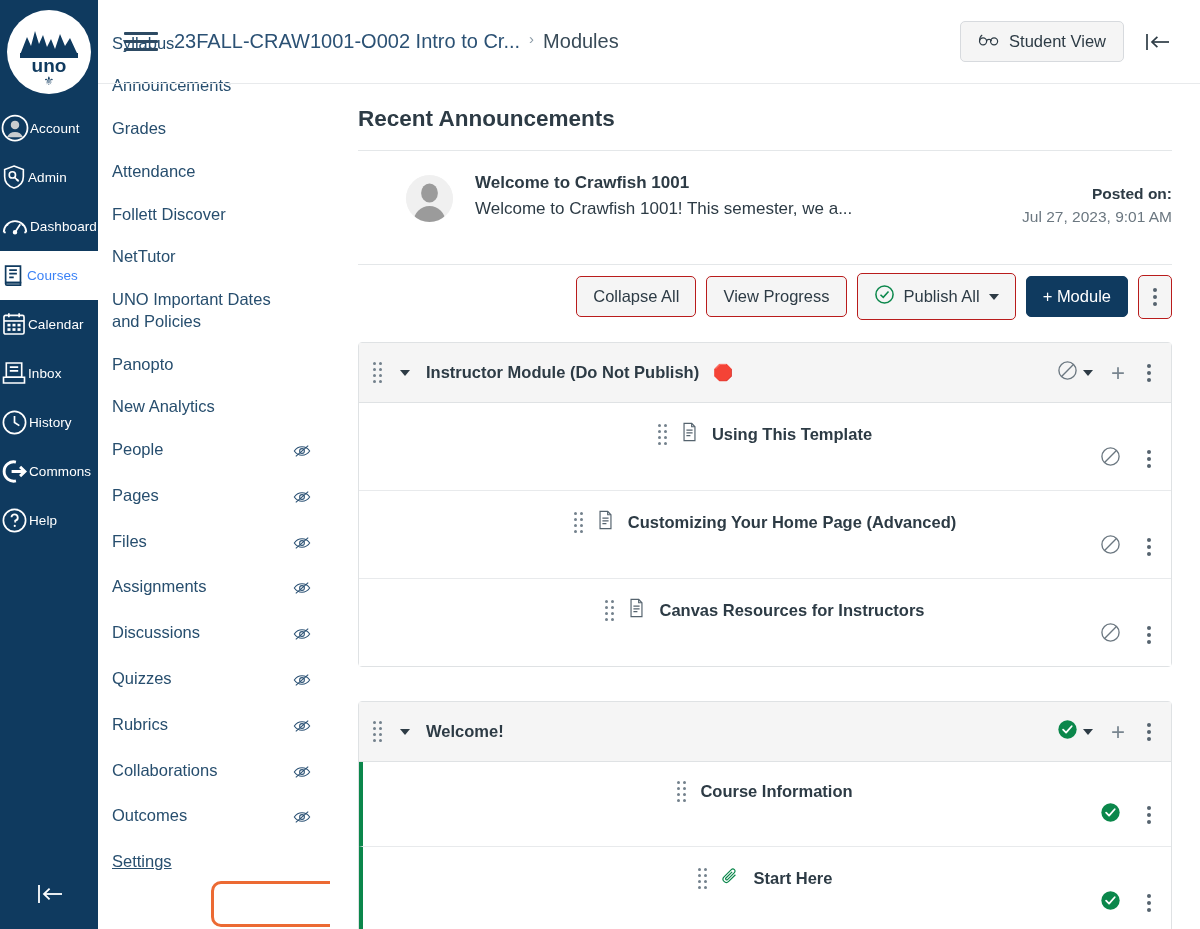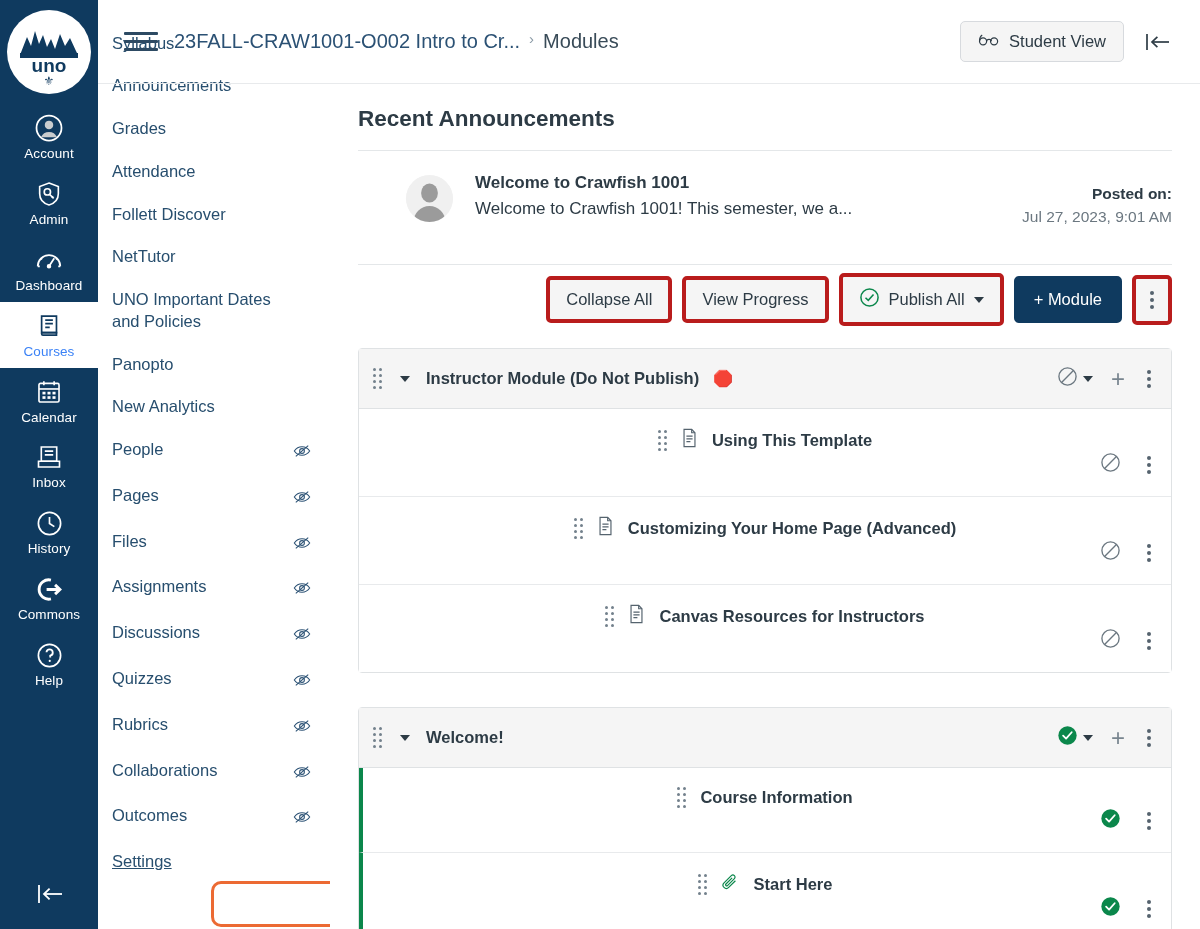--- a/index.html
+++ b/index.html
@@ -20,21 +20,21 @@
     position: relative;
   }
   .uno-logo {
     width: 84px; height: 84px; border-radius: 50%;
     background: #ffffff; margin: 4px 0 10px 0;
     display: flex; align-items: center; justify-content: center;
     overflow: hidden;
   }
   .gnav-item {
     width: 98px; padding: 9px 0 7px 0;
-    display: flex; flex-direction: column; align-items: center;
+    display: flex; flex-direction: row; align-items: center;
     color: #ffffff; text-decoration: none;
     font-size: 13.5px; line-height: 1.25;
     cursor: pointer;
   }
   .gnav-item .gico { height: 30px; display:flex; align-items:center; justify-content:center; margin-bottom: 3px;}
   .gnav-item.active { background: #ffffff; color: #3b82f6; }
   .gnav-label { letter-spacing: .1px; }
   .gnav-collapse {
     position: absolute; bottom: 22px; left: 0; width: 98px;
     display: flex; justify-content: center; cursor: pointer;
@@ -109,21 +109,21 @@
   }
   .ann-text { margin-left: 22px; }
   .ann-title { font-size: 17px; font-weight: bold; color: #2d3b45; cursor: pointer; }
   .ann-body { font-size: 17px; color: #2d3b45; margin-top: 6px; }
   .ann-meta { margin-left: auto; text-align: right; padding-top: 12px; }
   .ann-posted { font-size: 15.5px; font-weight: bold; color: #2d3b45; }
   .ann-date { font-size: 15.5px; color: #6b7780; margin-top: 5px; }
 
   .toolbar { display: flex; justify-content: flex-end; align-items: center; gap: 10px; padding: 8px 0 22px 0; }
   .btn {
-    border: 4px solid #b91c1c; background: #f5f5f5;
+    border: 1px solid #b91c1c; background: #f5f5f5;
     border-radius: 5px; padding: 10px 16px;
     font-size: 16.5px; color: #2d3b45; cursor: pointer;
     display: flex; align-items: center; gap: 9px;
     font-family: "Liberation Sans", sans-serif;
   }
   .btn-primary { background: #0f3a5f; border-color: #0f3a5f; color: #ffffff; }
   .btn-kebab { padding: 10px 10px; }
 
   .mod-card { border: 1px solid #dfe2e4; border-radius: 4px; margin-bottom: 34px; background:#fff; }
   .mod-head {

